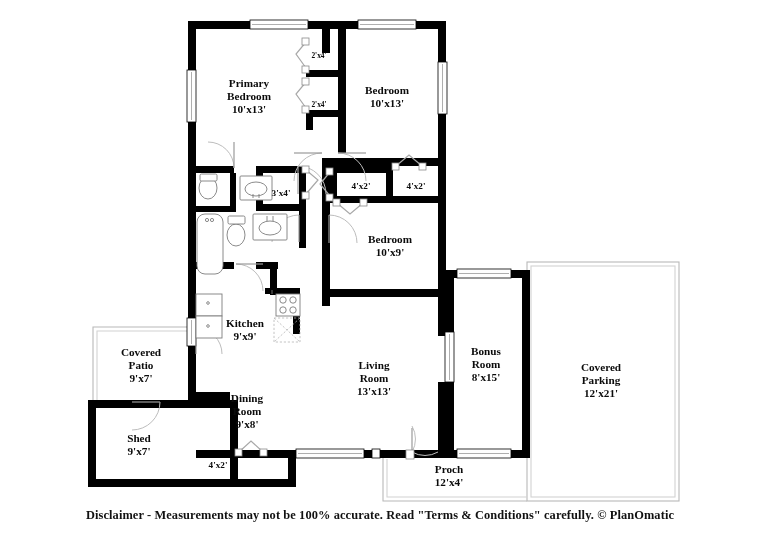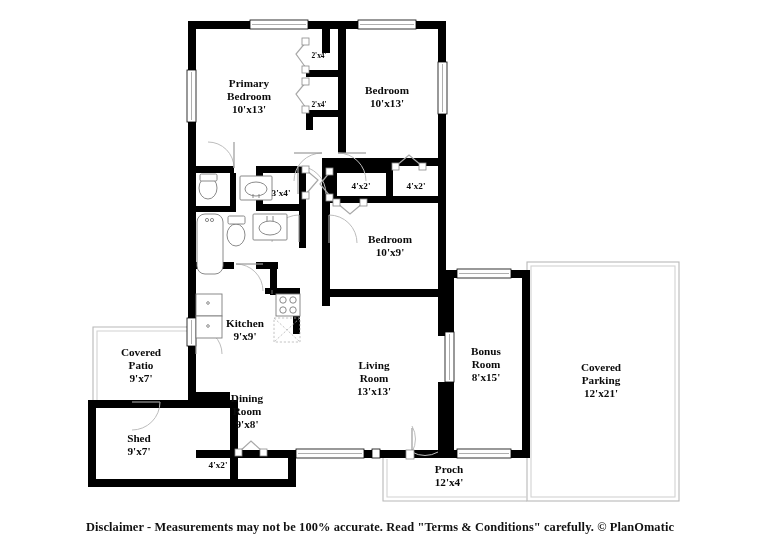--- a/index.html
+++ b/index.html
@@ -62,21 +62,21 @@
   text.clabel-sm {
     font-family: "Liberation Serif", "DejaVu Serif", serif;
     font-weight: bold;
     fill: #0b0b0b;
     text-anchor: middle;
     font-size: 7.4px;
   }
   #disclaimer {
     position: absolute;
     left: 0;
-    top: 520px;
+    top: 508px;
     width: 760px;
     text-align: center;
     font-family: "Liberation Serif", "DejaVu Serif", serif;
     font-size: 12.4px;
     font-weight: bold;
     color: #111111;
     letter-spacing: 0.1px;
     white-space: nowrap;
   }
 </style>

